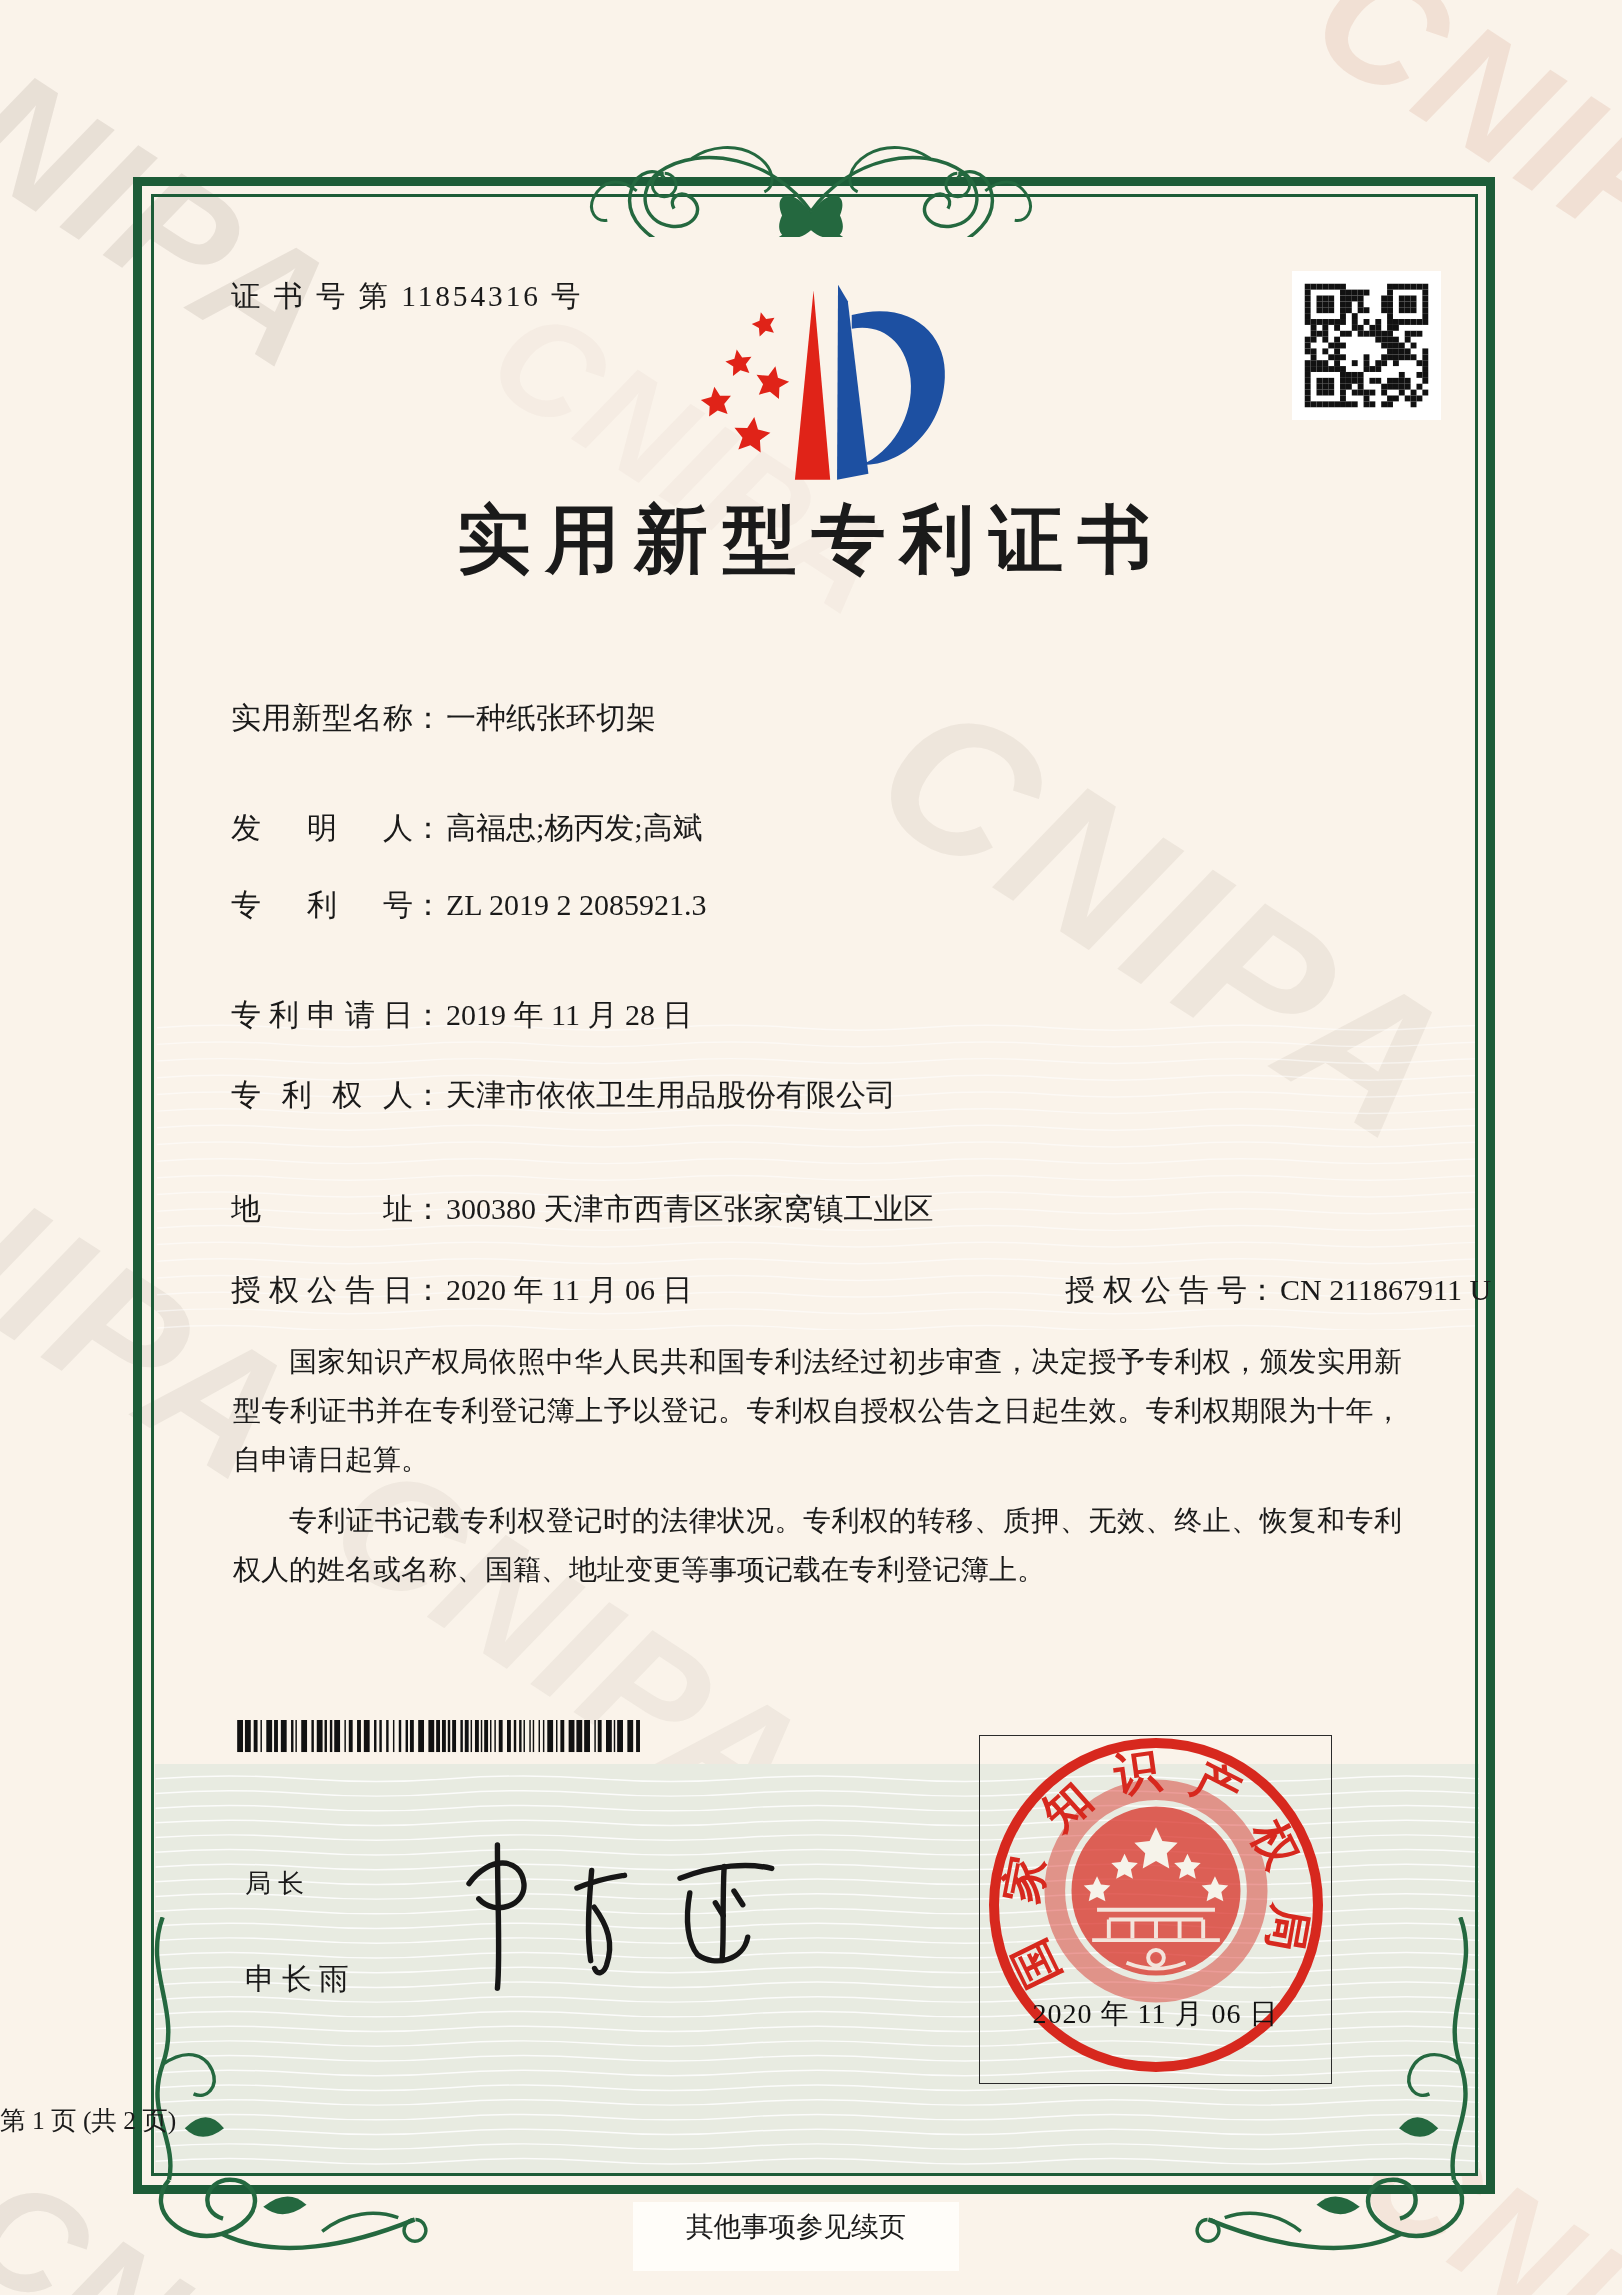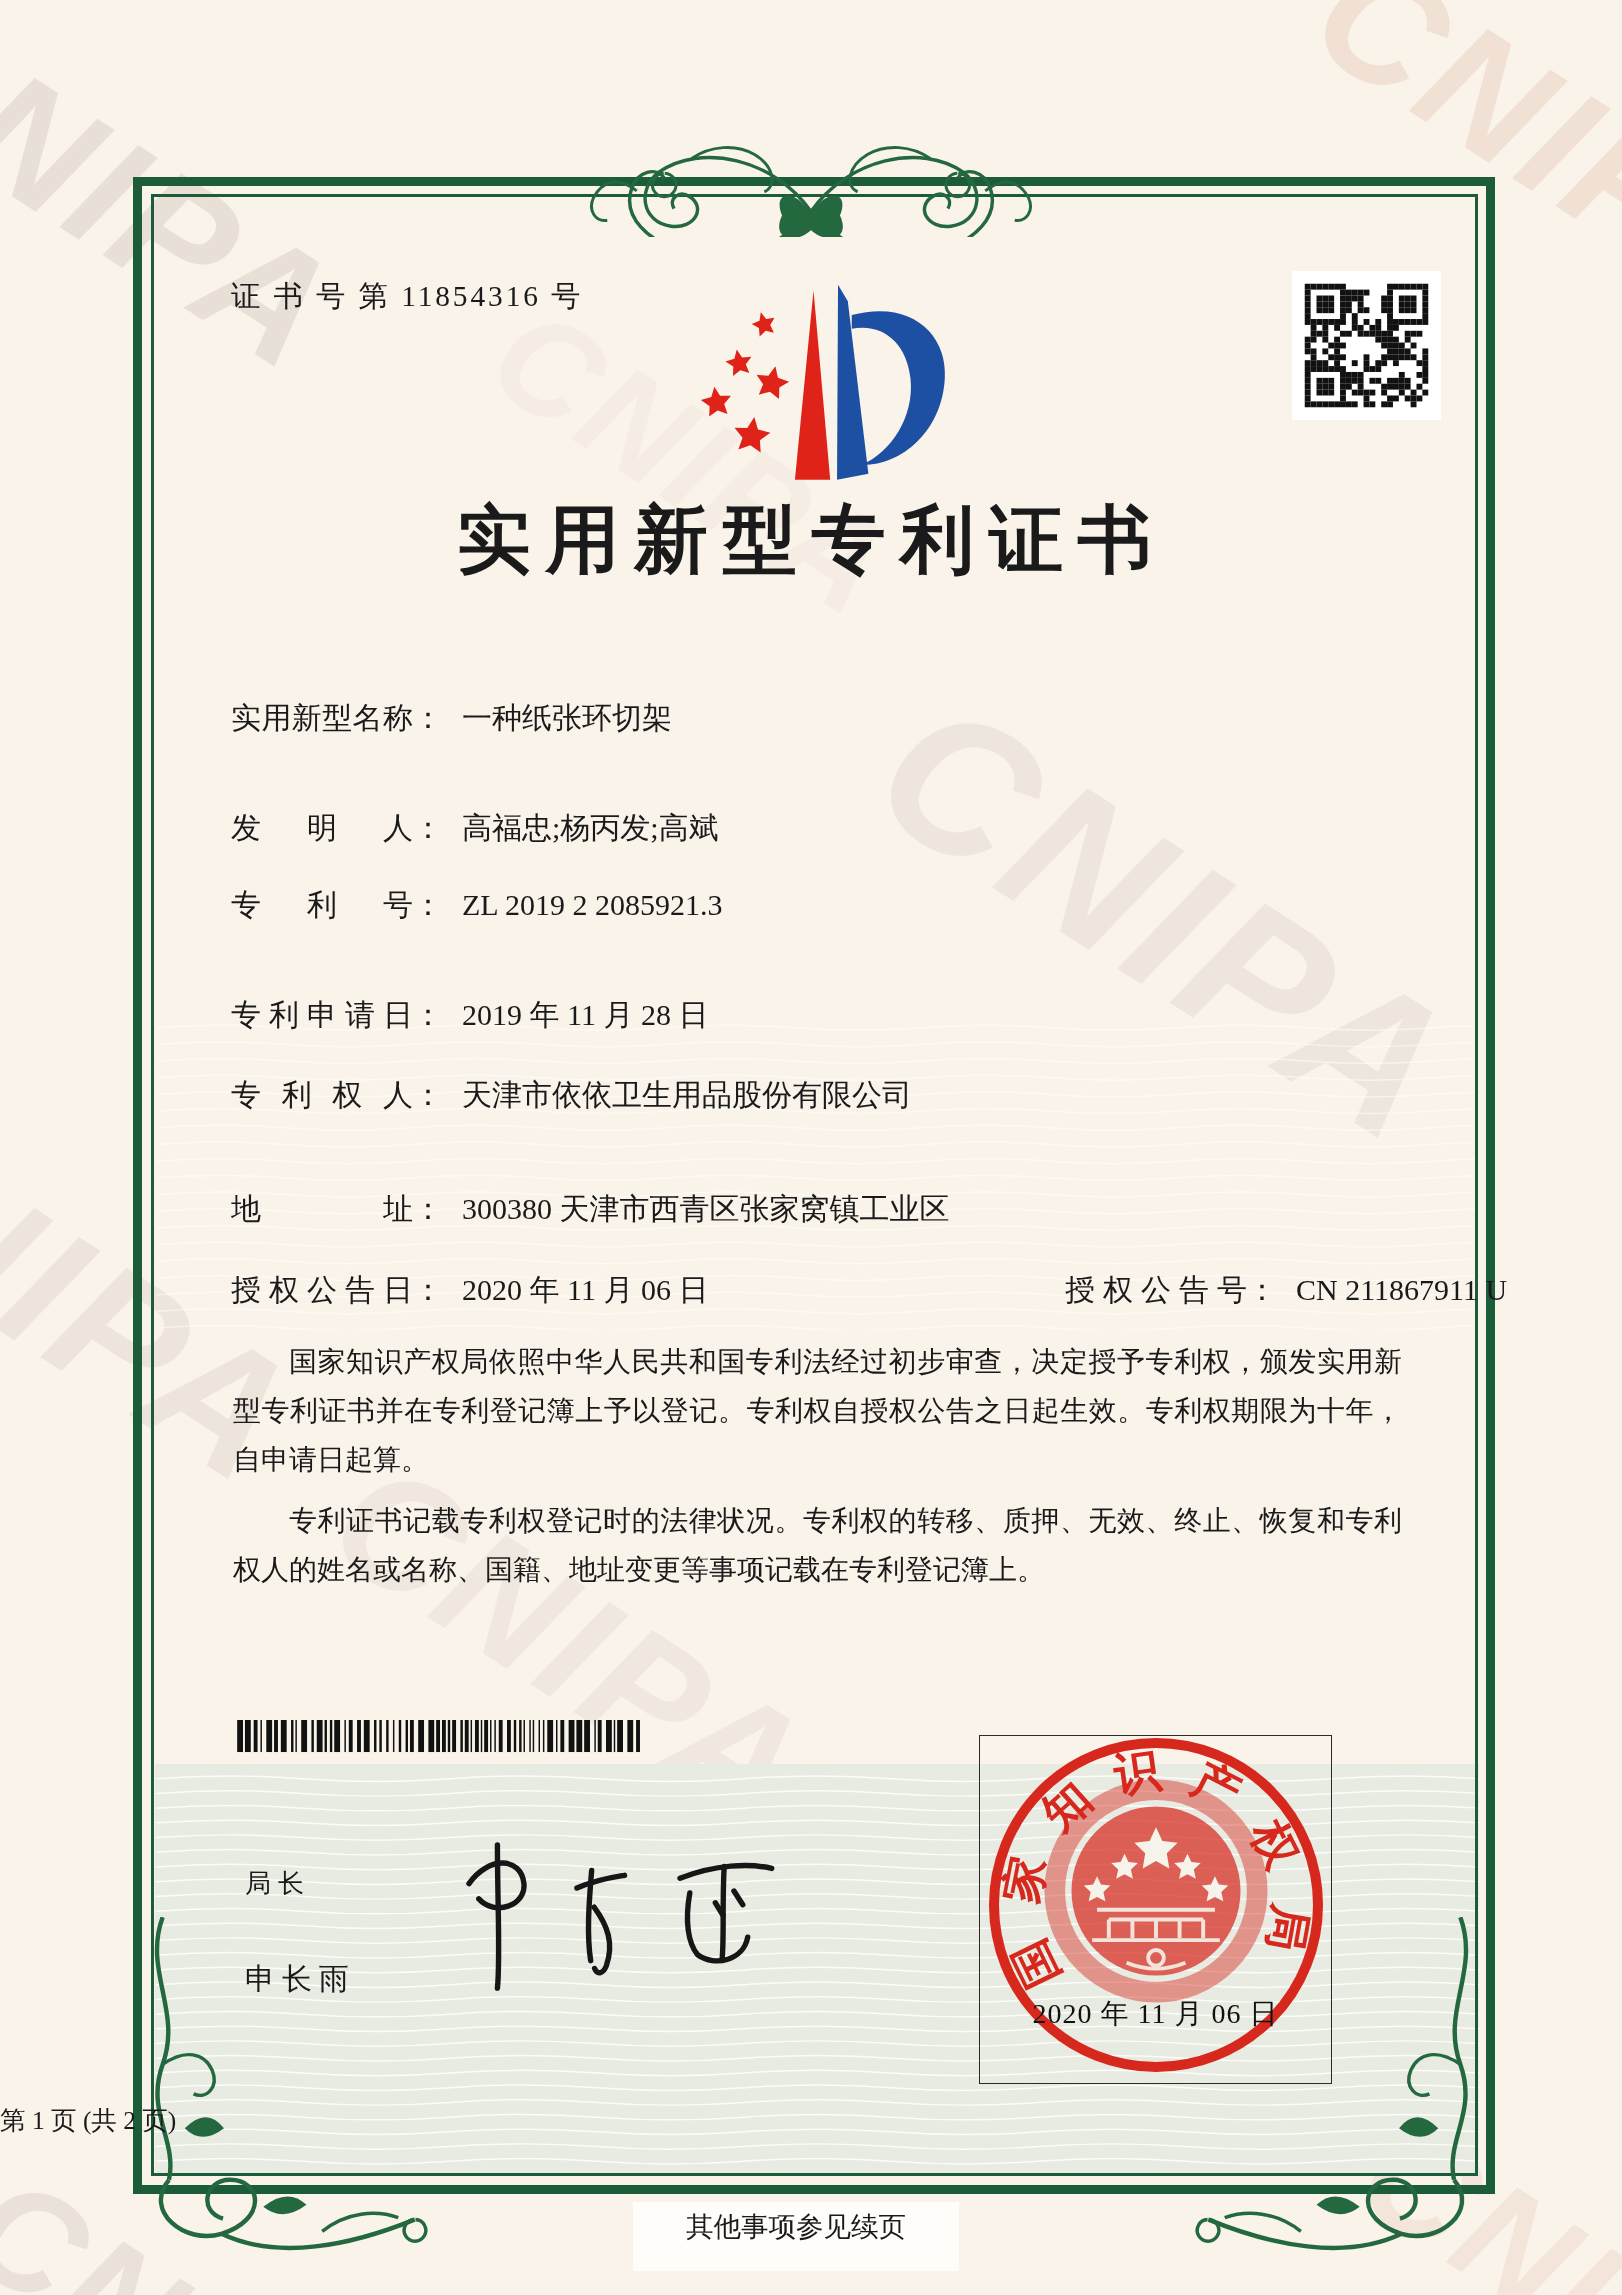--- a/index.html
+++ b/index.html
@@ -16,21 +16,21 @@
   .border-inner{position:absolute;left:151px;top:194px;width:1327px;height:1982px;
       border:3.4px solid #1d5c38;box-sizing:border-box;}
   
   .cert-no{position:absolute;left:231px;top:277px;font-size:29.4px;letter-spacing:2.9px;}
   .title{position:absolute;left:0;right:0;top:491px;text-align:center;font-size:74px;
       font-weight:700;letter-spacing:14.7px;}
   
   .frow{position:absolute;left:231px;font-size:30px;white-space:nowrap;}
   .jlabel{display:inline-flex;justify-content:space-between;width:182px;vertical-align:bottom;}
   .colon{display:inline-block;}
-  .fval{display:inline-block;margin-left:19px;}
+  .fval{display:inline-block;margin-left:3px;}
   .grant2{position:absolute;left:834px;top:0;font-size:30px;white-space:nowrap;}
   
   .bodytext{position:absolute;left:221px;top:1325px;width:1193px;font-size:28px;
       line-height:49px;text-align:justify;}
   .bodytext p{margin:12px;text-indent:2em;}
   
   .wave-panel{position:absolute;left:155px;top:1764px;width:1324px;height:412px;background:#e8ebe1;}
   
   .signer-title{position:absolute;left:245px;top:1866px;font-size:26px;letter-spacing:6.9px;}
   .signer-name{position:absolute;left:245px;top:1959px;font-size:30px;letter-spacing:6.9px;}

